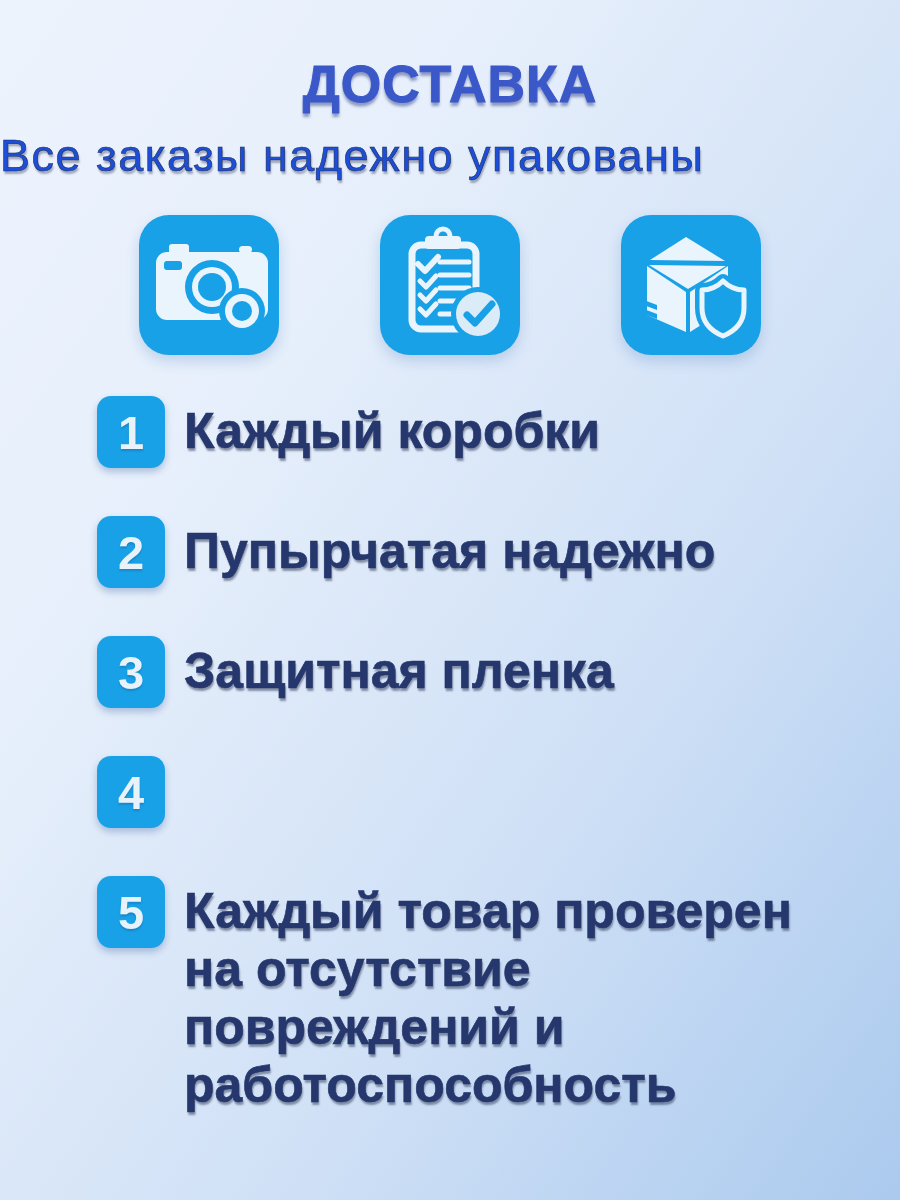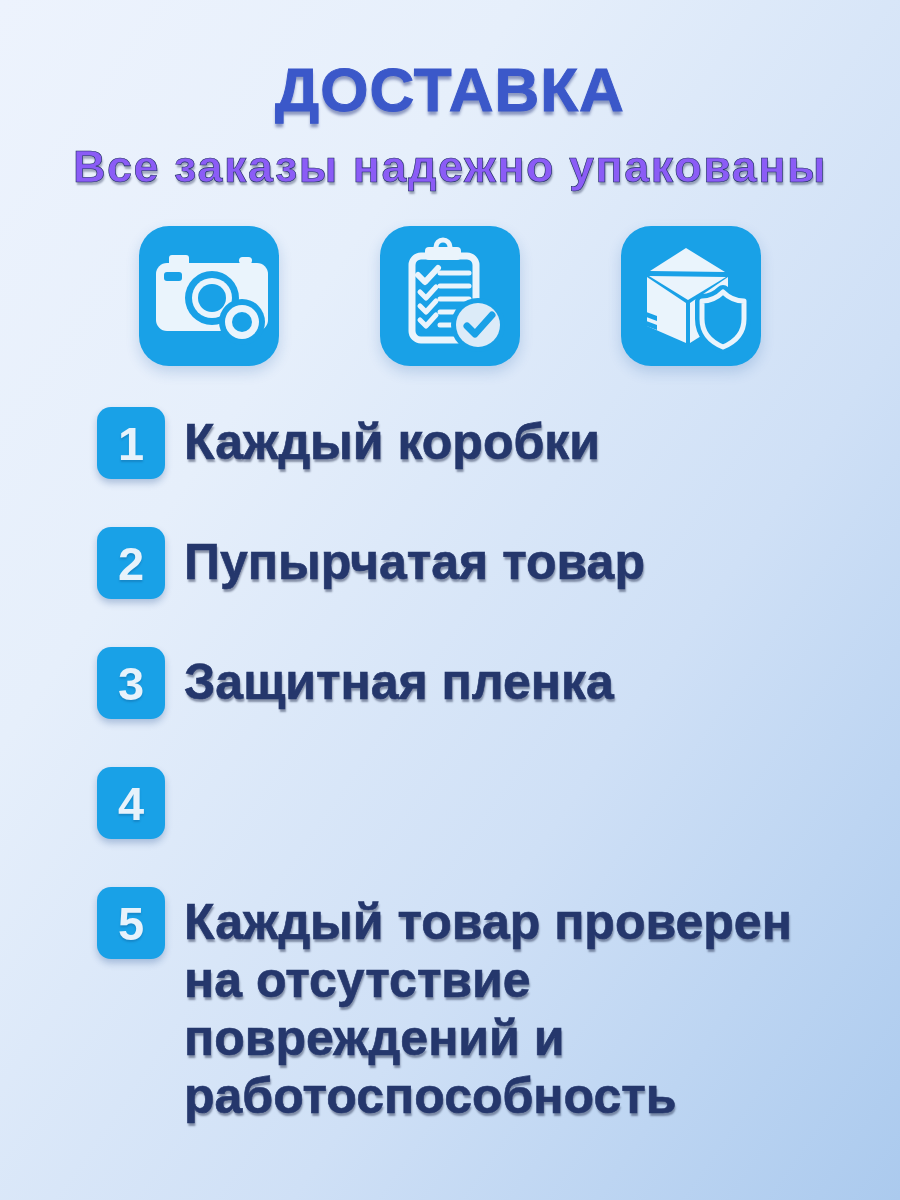--- a/index.html
+++ b/index.html
@@ -12,30 +12,30 @@
   *{box-sizing:border-box;}
   html,body{margin:0;padding:0;}
   body{
     width:900px;height:1200px;overflow:hidden;
     background:linear-gradient(125deg,#EDF3FD 0%,#E6EFFB 30%,#CFE0F6 65%,#ABCAEE 100%);
     font-family:"Liberation Sans", sans-serif;
     padding-top:56px;
   }
   .page-title{
     margin:0;text-align:center;
-    font-size:62px;font-weight:bold;letter-spacing:1px;
+    font-size:52px;font-weight:bold;letter-spacing:1px;
     color:var(--title-blue);
     -webkit-text-stroke:1px var(--title-blue);
     text-shadow:0 4px 3px rgba(32,47,120,0.45);
     line-height:1.1;
   }
   .page-subtitle{
-    margin:16px 0 0;text-align:center;
-    font-size:45px;font-weight:bold;letter-spacing:1.5px;
-    color:#8b5cf6;
+    margin:16px 0 0;
+    font-size:45px;font-weight:normal;letter-spacing:1.5px;
+    color:#1d4ed8;
     -webkit-text-stroke:0.6px #1D2E60;
     text-shadow:1px 3px 2px rgba(13,24,64,0.35);
     line-height:1.2;
   }
   .tiles{display:flex;justify-content:center;gap:101px;margin-top:32px;}
   .tile{
     width:140px;height:140px;background:var(--accent);
     border-radius:30px;box-shadow:0 6px 14px rgba(25,90,170,0.20);
     flex:0 0 auto;
   }
@@ -126,21 +126,21 @@
 
 <div class="list">
 
   <div class="item">
     <div class="badge">1</div>
     <div class="item-text">Каждый коробки</div>
   </div>
 
   <div class="item">
     <div class="badge">2</div>
-    <div class="item-text">Пупырчатая товар</div>
+    <div class="item-text">Пупырчатая надежно</div>
   </div>
 
   <div class="item">
     <div class="badge">3</div>
     <div class="item-text">Защитная пленка</div>
   </div>
 
   <div class="item">
     <div class="badge">4</div>
   </div>

